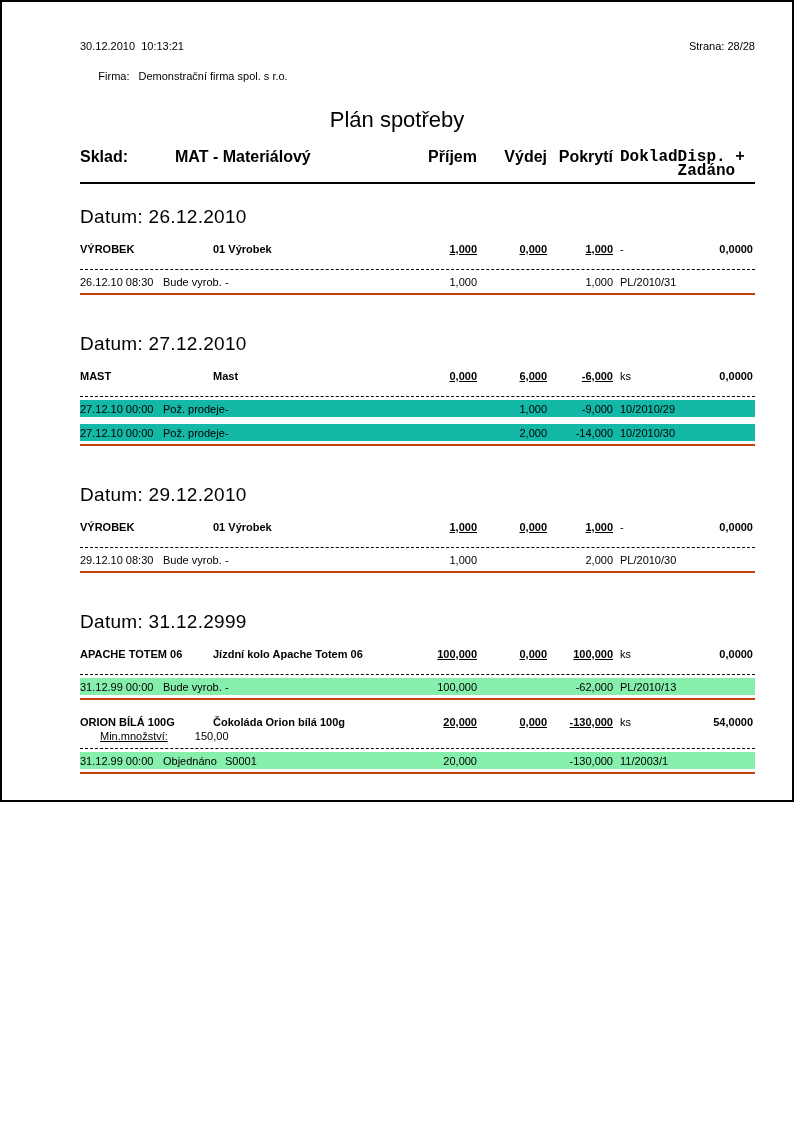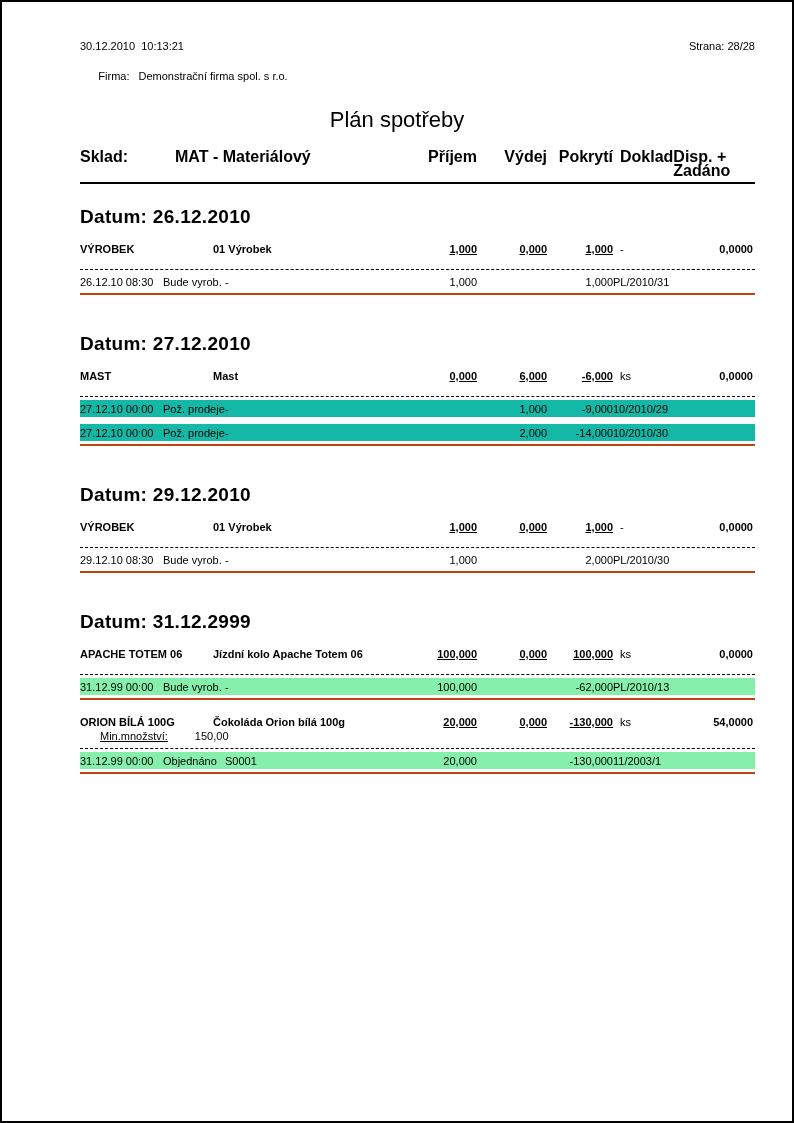--- a/index.html
+++ b/index.html
@@ -1,38 +1,38 @@
 <!DOCTYPE html>
 <html><head>
 <meta charset="utf-8">
 <style>
   * { box-sizing: border-box; }
   html,body { margin:0; padding:0; background:#fff; }
   .page {
-    position:relative; width:794px; height:1123px; background:#fff;
+    position:relative; width:794px; height:802px; background:#fff;
     border:2px solid #000; overflow:hidden;
     font-family:"Liberation Sans","DejaVu Sans",sans-serif; color:#000;
   }
   .content { margin-left:78px; width:675px; padding-top:37px; }
 
   .meta { display:flex; justify-content:space-between; font-size:11px; line-height:14px; white-space:pre; }
   .meta2 { font-size:11px; line-height:14px; margin-top:2px; white-space:pre; }
   .firma-name { margin-left:9px; }
 
   .title { width:790px; margin-left:-78px; text-align:center; font-weight:normal; font-size:22px; line-height:26px; margin-top:10px; }
 
   .cols {
     display:grid; grid-template-columns:95px 235px 67px 70px 66px 142px;
     font-size:16px; font-weight:bold; line-height:14px;
     margin-top:17px; padding-bottom:4px; border-bottom:2px solid #000;
   }
   .num { text-align:right; }
-  .cols .dd { display:flex; justify-content:center; padding-left:7px; padding-right:2px; }
-
-  .datum { font-size:19px; line-height:21px; font-weight:bold; margin-top:38px; letter-spacing:0.3px; }
+  .cols .dd { display:flex; justify-content:center; padding-left:7px; padding-right:2px;font-family:Liberation Mono, monospace; }
+
+  .datum { font-size:19px; line-height:21px; font-weight:normal; margin-top:38px; letter-spacing:0.3px; }
   .section-first .datum { margin-top:22px; }
 
   .group { border-bottom:2px solid #c2410c; }
   .product-row {
     display:grid; grid-template-columns:133px 197px 67px 70px 66px 89px 53px;
     font-size:11px; font-weight:bold; line-height:13px; margin-top:16px;
   }
   .product-row .num { text-decoration:underline; }
   .product-row .unit { padding-left:7px; font-weight:normal; text-decoration:none; }
   .product-row .disp { text-align:right; padding-right:2px; text-decoration:none; }
@@ -42,21 +42,21 @@
   .min-row .val { margin-left:27px; }
 
   .details { margin-top:13px; border-top:1px dashed #000; padding:3px 0; }
   .min-row + .details { margin-top:5px; }
 
   .detail-row {
     display:grid; grid-template-columns:83px 62px 185px 67px 70px 66px 89px 53px;
     font-size:11px; height:17px; align-items:center;
   }
   .detail-row + .detail-row { margin-top:7px; }
-  .detail-row .doklad { }
+  .detail-row .doklad { padding-left:7px; }
   .detail-row .disp { text-align:right; padding-right:2px; }
 
   .hl-red { background:#14b8a6; }
   .hl-yellow { background:#86efac; }
 </style>
 </head>
 <body>
 
 <div class="page">
   <div class="content">

